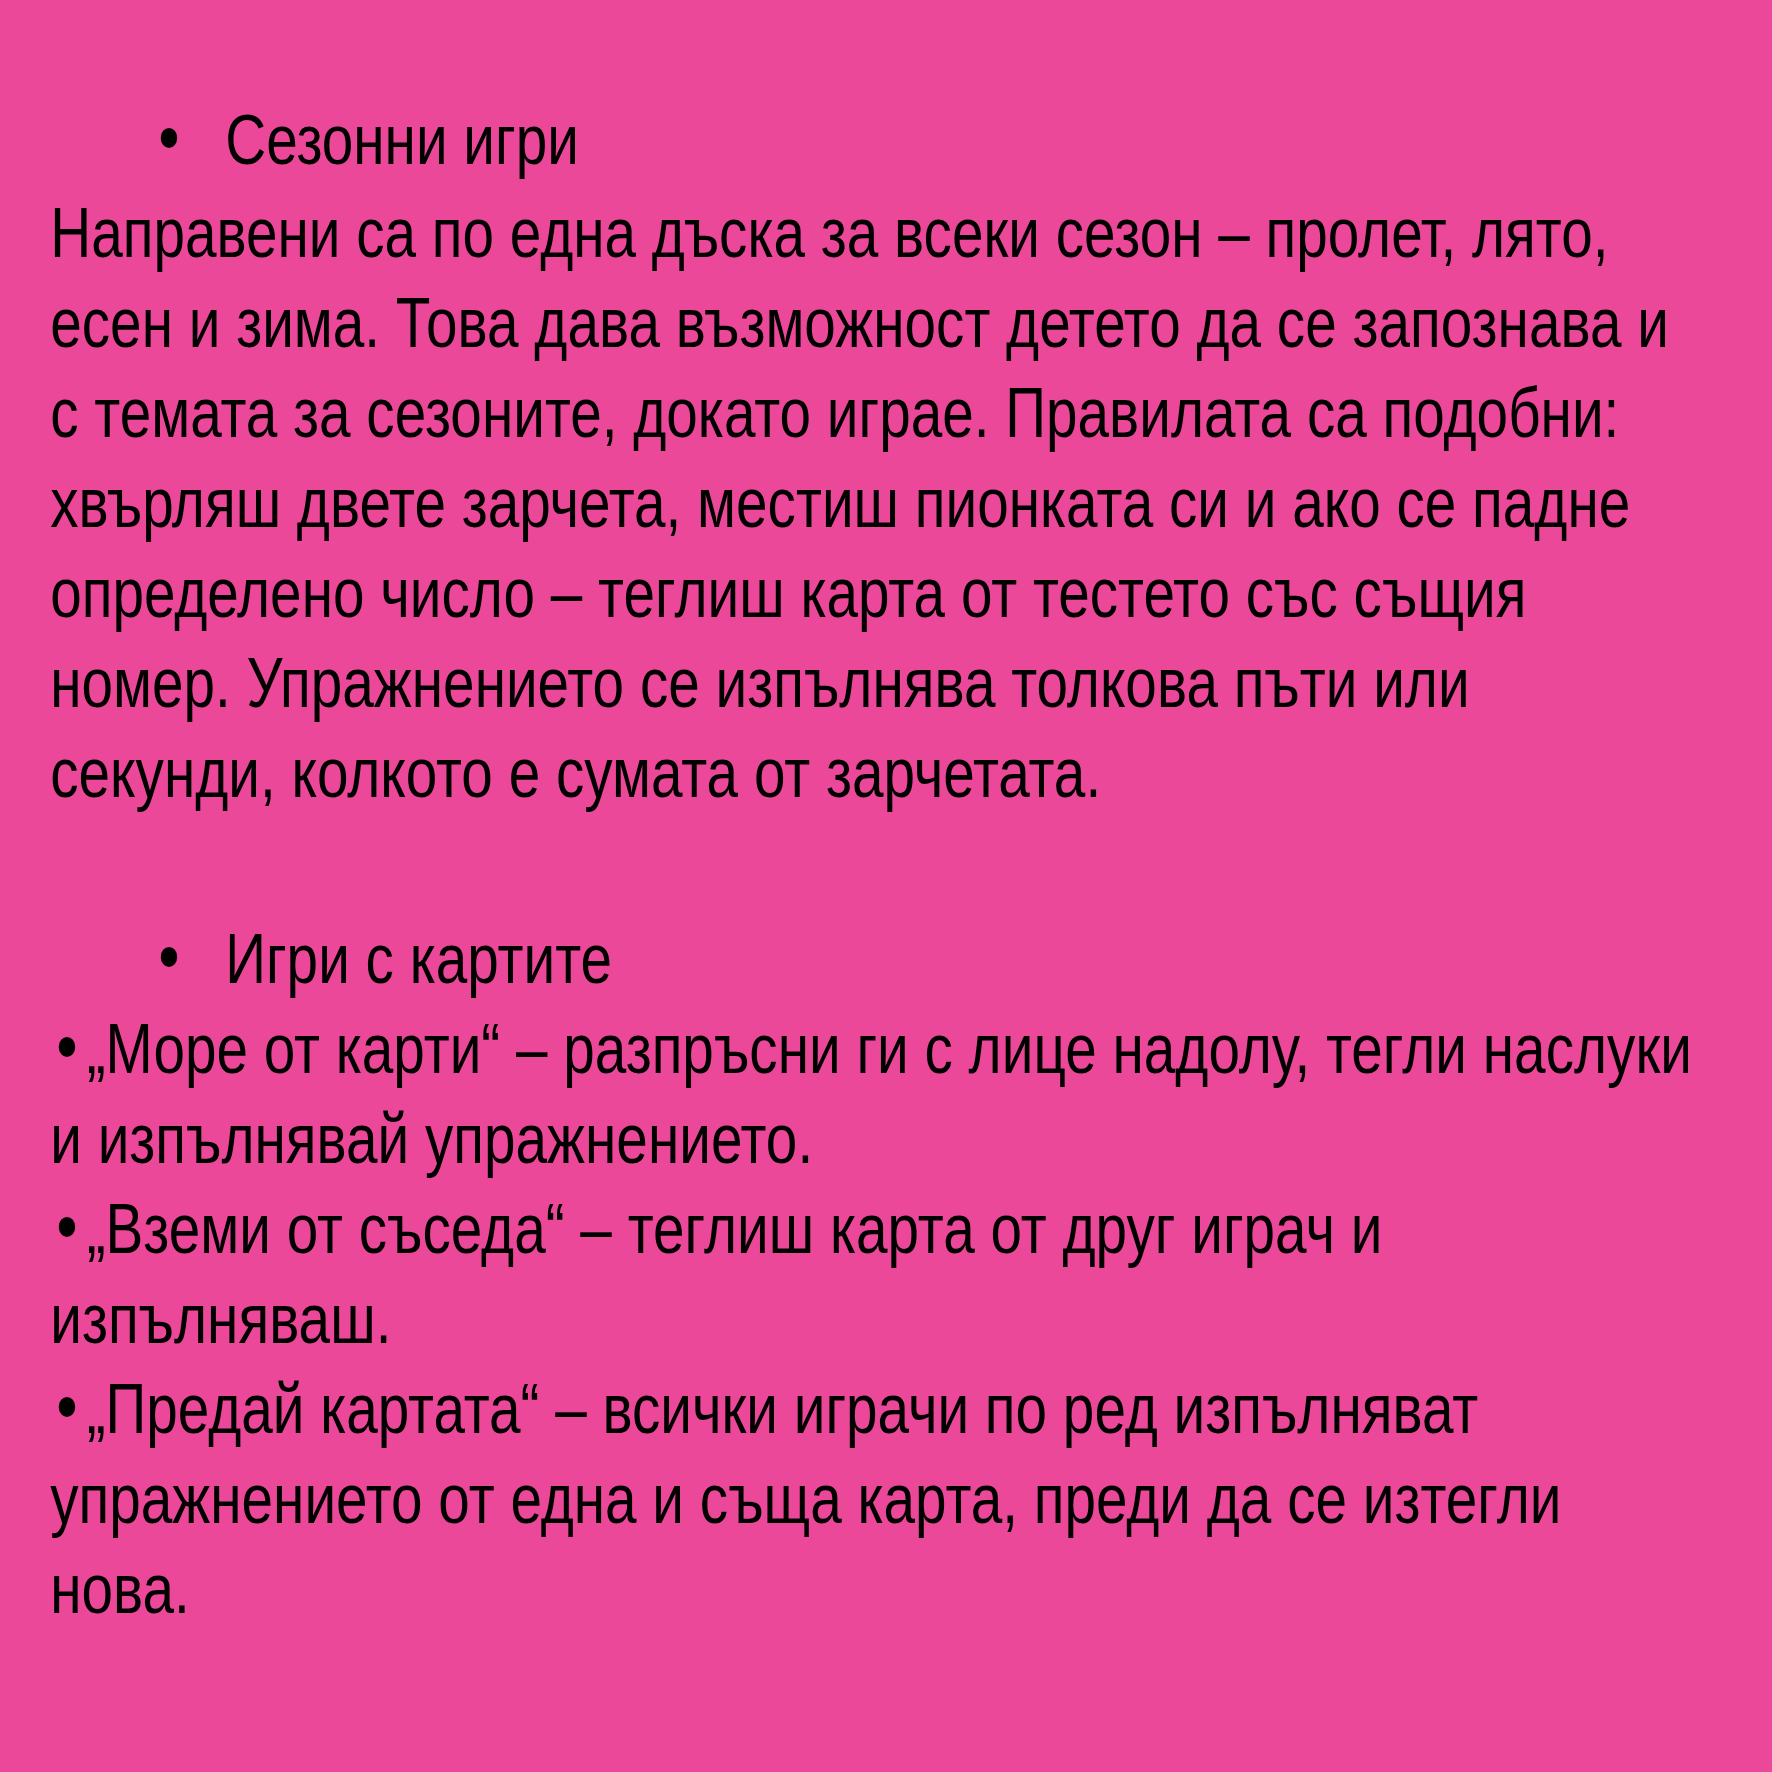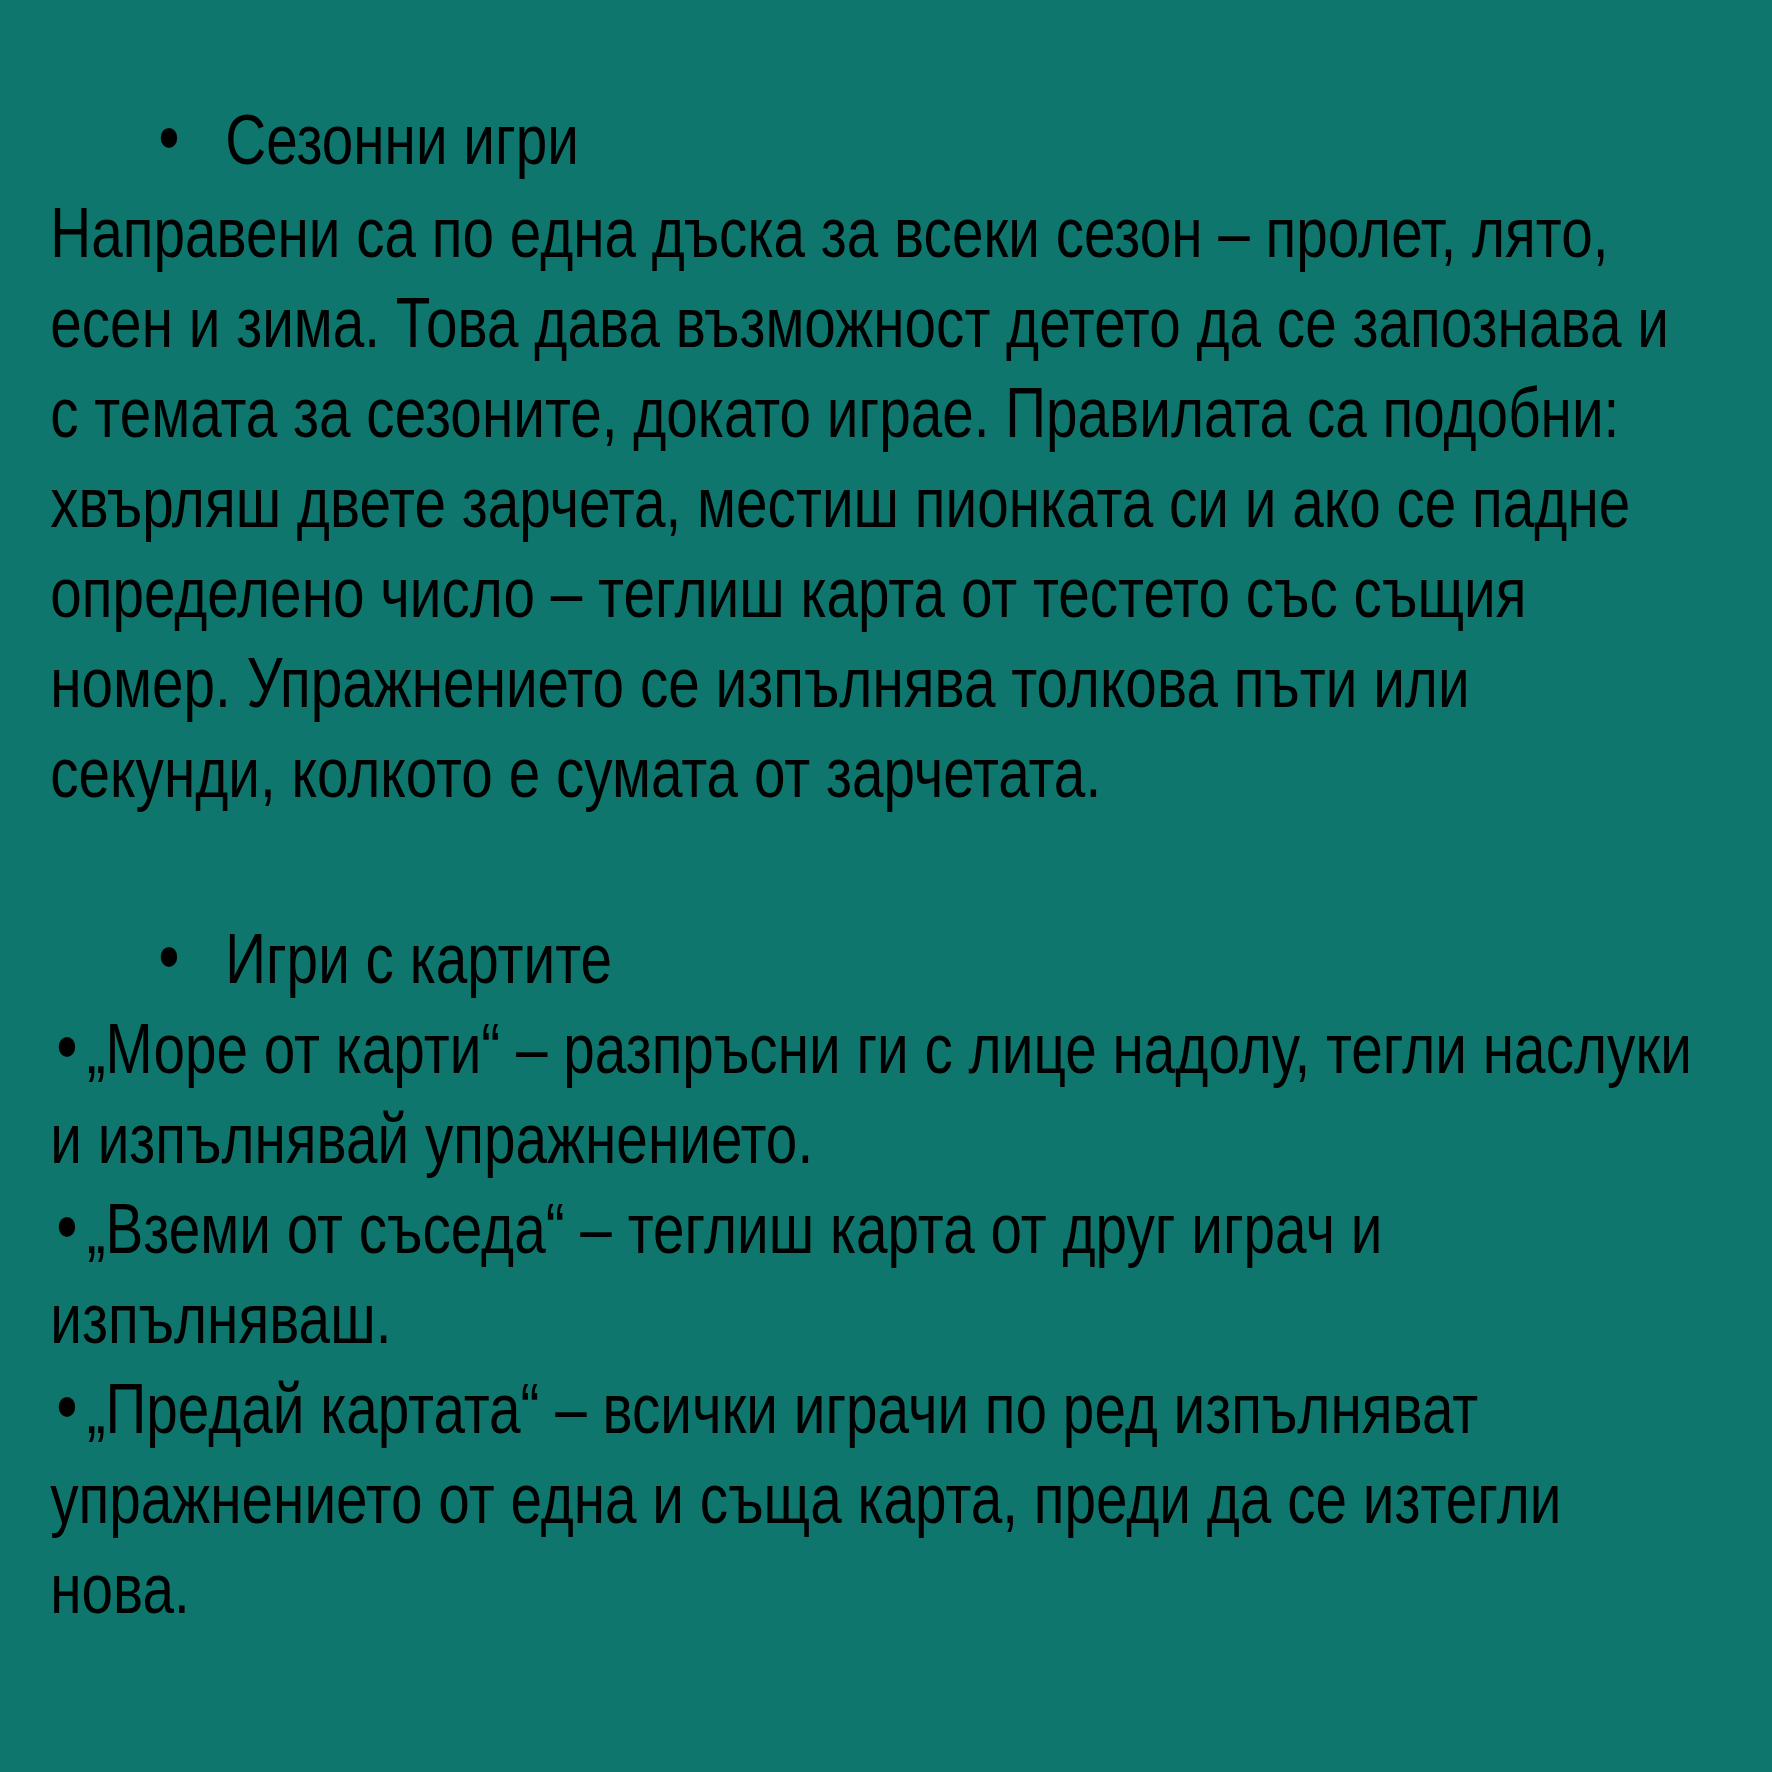--- a/index.html
+++ b/index.html
@@ -4,21 +4,21 @@
 <style>
   html, body {
     margin: 0;
     padding: 0;
     background: #ffffff;
   }
   .page {
     width: 1772px;
     height: 1772px;
     overflow: hidden;
-    background: #0f766e;
+    background: #ec4899;
   }
   
   .scale-wrap {
     width: 2188px;               
     transform: scaleX(0.81);
     transform-origin: 0 0;
   }
   .content {
     padding: 95px 0 0 62px;
     font-family: "Liberation Sans", "DejaVu Sans", sans-serif;

